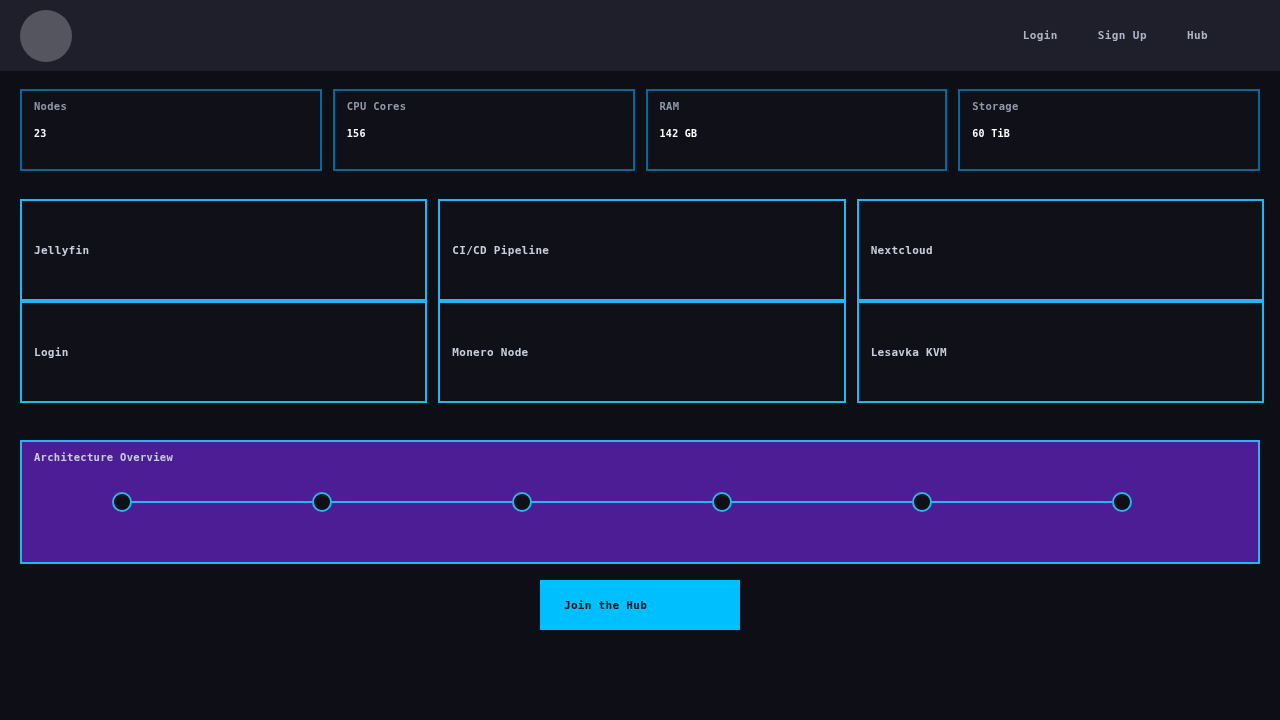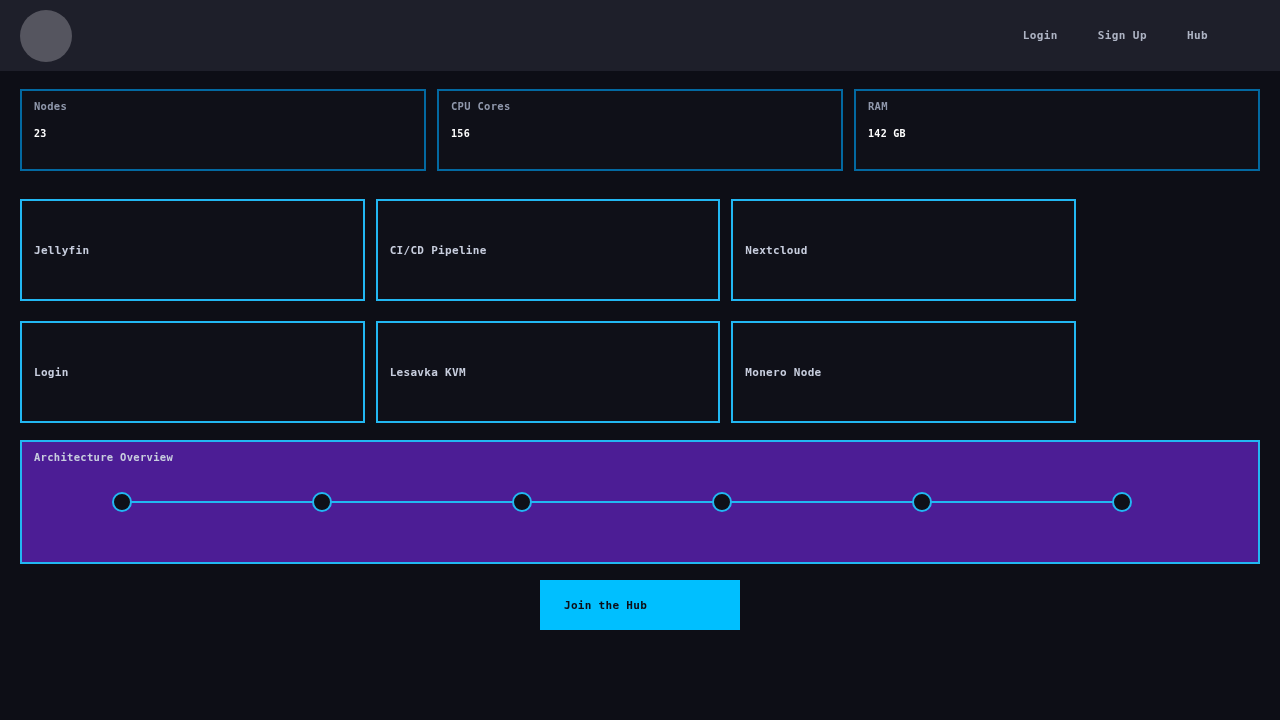--- a/index.html
+++ b/index.html
@@ -84,25 +84,25 @@
     font-weight: bold;
     color: #ffffff;
     letter-spacing: 0.3px;
   }
 
   
   .services-grid {
     position: absolute;
     top: 199px;
     left: 20px;
-    width: 1056px;
+    width: 1244px;
     display: grid;
     grid-template-columns: repeat(3, 1fr);
     grid-auto-rows: 102px;
-    gap: 20px 11px;
+    gap: 0 11px;
     text-align: center;
   }
 
   .service-card {
     border: 2px solid #22b7f2;
     background: #0f1018;
     display: flex;
     align-items: center;
     padding: 0 12px;
     cursor: pointer;
@@ -191,40 +191,44 @@
     <div class="stat-value">23</div>
   </div>
   <div class="stat-card">
     <div class="stat-label">CPU Cores</div>
     <div class="stat-value">156</div>
   </div>
   <div class="stat-card">
     <div class="stat-label">RAM</div>
     <div class="stat-value">142 GB</div>
   </div>
+  <div class="stat-card">
+    <div class="stat-label">Storage</div>
+    <div class="stat-value">60 TiB</div>
+  </div>
 </div>
 
 <div class="services-grid">
   <div class="service-card">
     <span class="service-name">Jellyfin</span>
   </div>
   <div class="service-card">
     <span class="service-name">CI/CD Pipeline</span>
   </div>
   <div class="service-card">
     <span class="service-name">Nextcloud</span>
   </div>
   <div class="service-card">
     <span class="service-name">Login</span>
   </div>
   <div class="service-card">
+    <span class="service-name">Monero Node</span>
+  </div>
+  <div class="service-card">
     <span class="service-name">Lesavka KVM</span>
-  </div>
-  <div class="service-card">
-    <span class="service-name">Monero Node</span>
   </div>
 </div>
 
 <div class="arch-panel">
   <div class="arch-title">Architecture Overview</div>
   <svg class="arch-diagram" id="arch-svg" viewBox="0 0 1240 124">
       <line x1="100" y1="60" x2="1100" y2="60" stroke="#22b7f2" stroke-width="2"></line>
       <circle cx="100" cy="60" r="9" fill="#0f1018" stroke="#22b7f2" stroke-width="2" class="arch-node"></circle>
       <circle cx="300" cy="60" r="9" fill="#0f1018" stroke="#22b7f2" stroke-width="2" class="arch-node"></circle>
       <circle cx="500" cy="60" r="9" fill="#0f1018" stroke="#22b7f2" stroke-width="2" class="arch-node"></circle>

